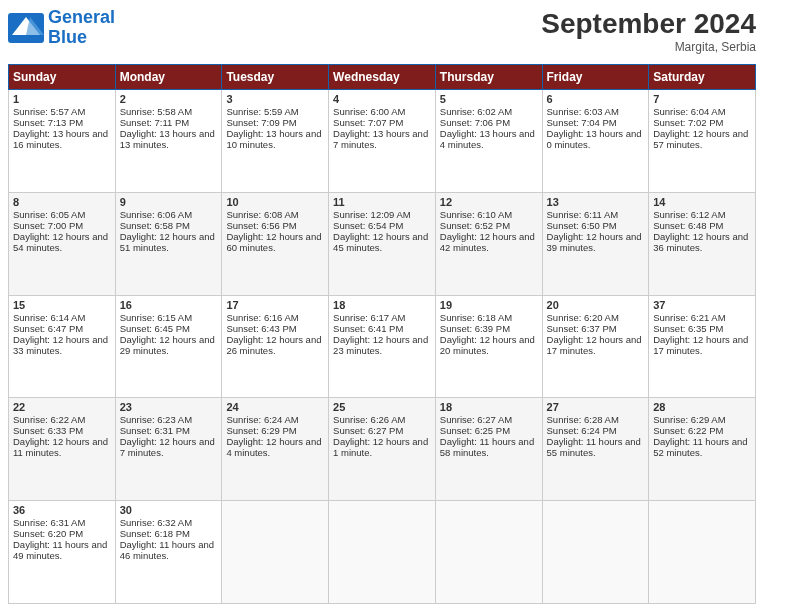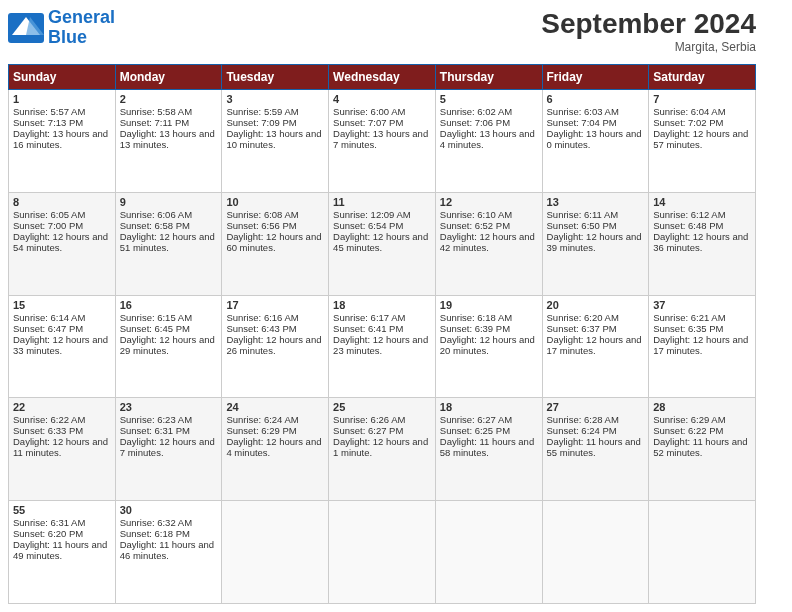--- a/index.html
+++ b/index.html
@@ -306,21 +306,21 @@
           </td>
           <td>
             <span class="day-number">28</span>
             <div>Sunrise: 6:29 AM</div>
             <div>Sunset: 6:22 PM</div>
             <div>Daylight: 11 hours and 52 minutes.</div>
           </td>
         </tr>
         <tr class="last-row">
           <td>
-            <span class="day-number">55</span>
+            <span class="day-number">36</span>
             <div>Sunrise: 6:31 AM</div>
             <div>Sunset: 6:20 PM</div>
             <div>Daylight: 11 hours and 49 minutes.</div>
           </td>
           <td>
             <span class="day-number">30</span>
             <div>Sunrise: 6:32 AM</div>
             <div>Sunset: 6:18 PM</div>
             <div>Daylight: 11 hours and 46 minutes.</div>
           </td>

